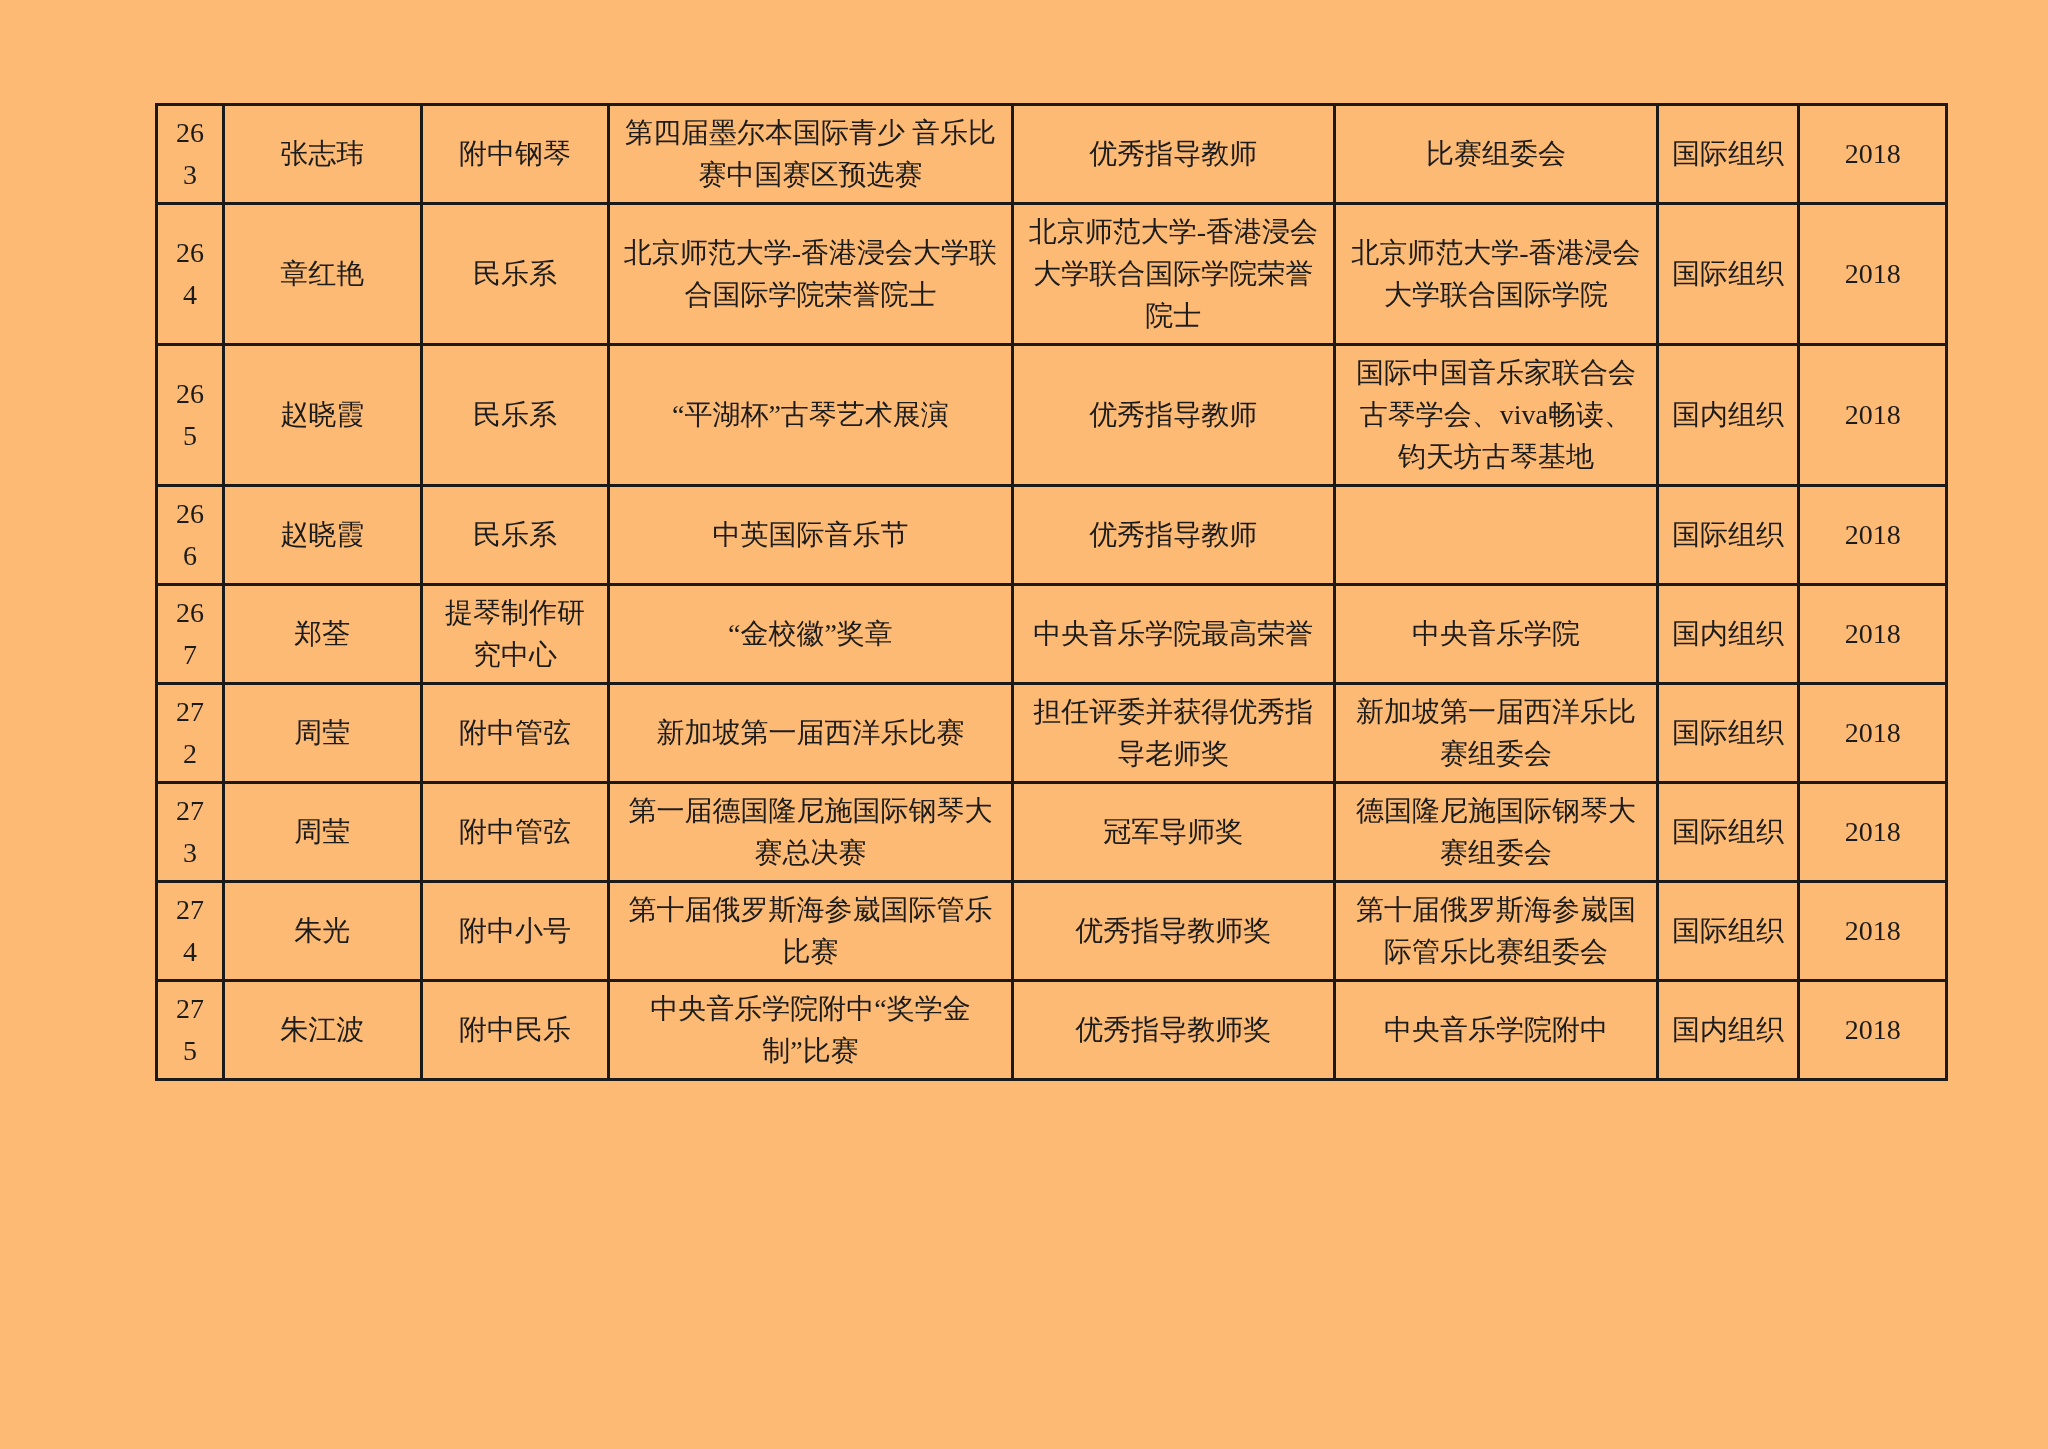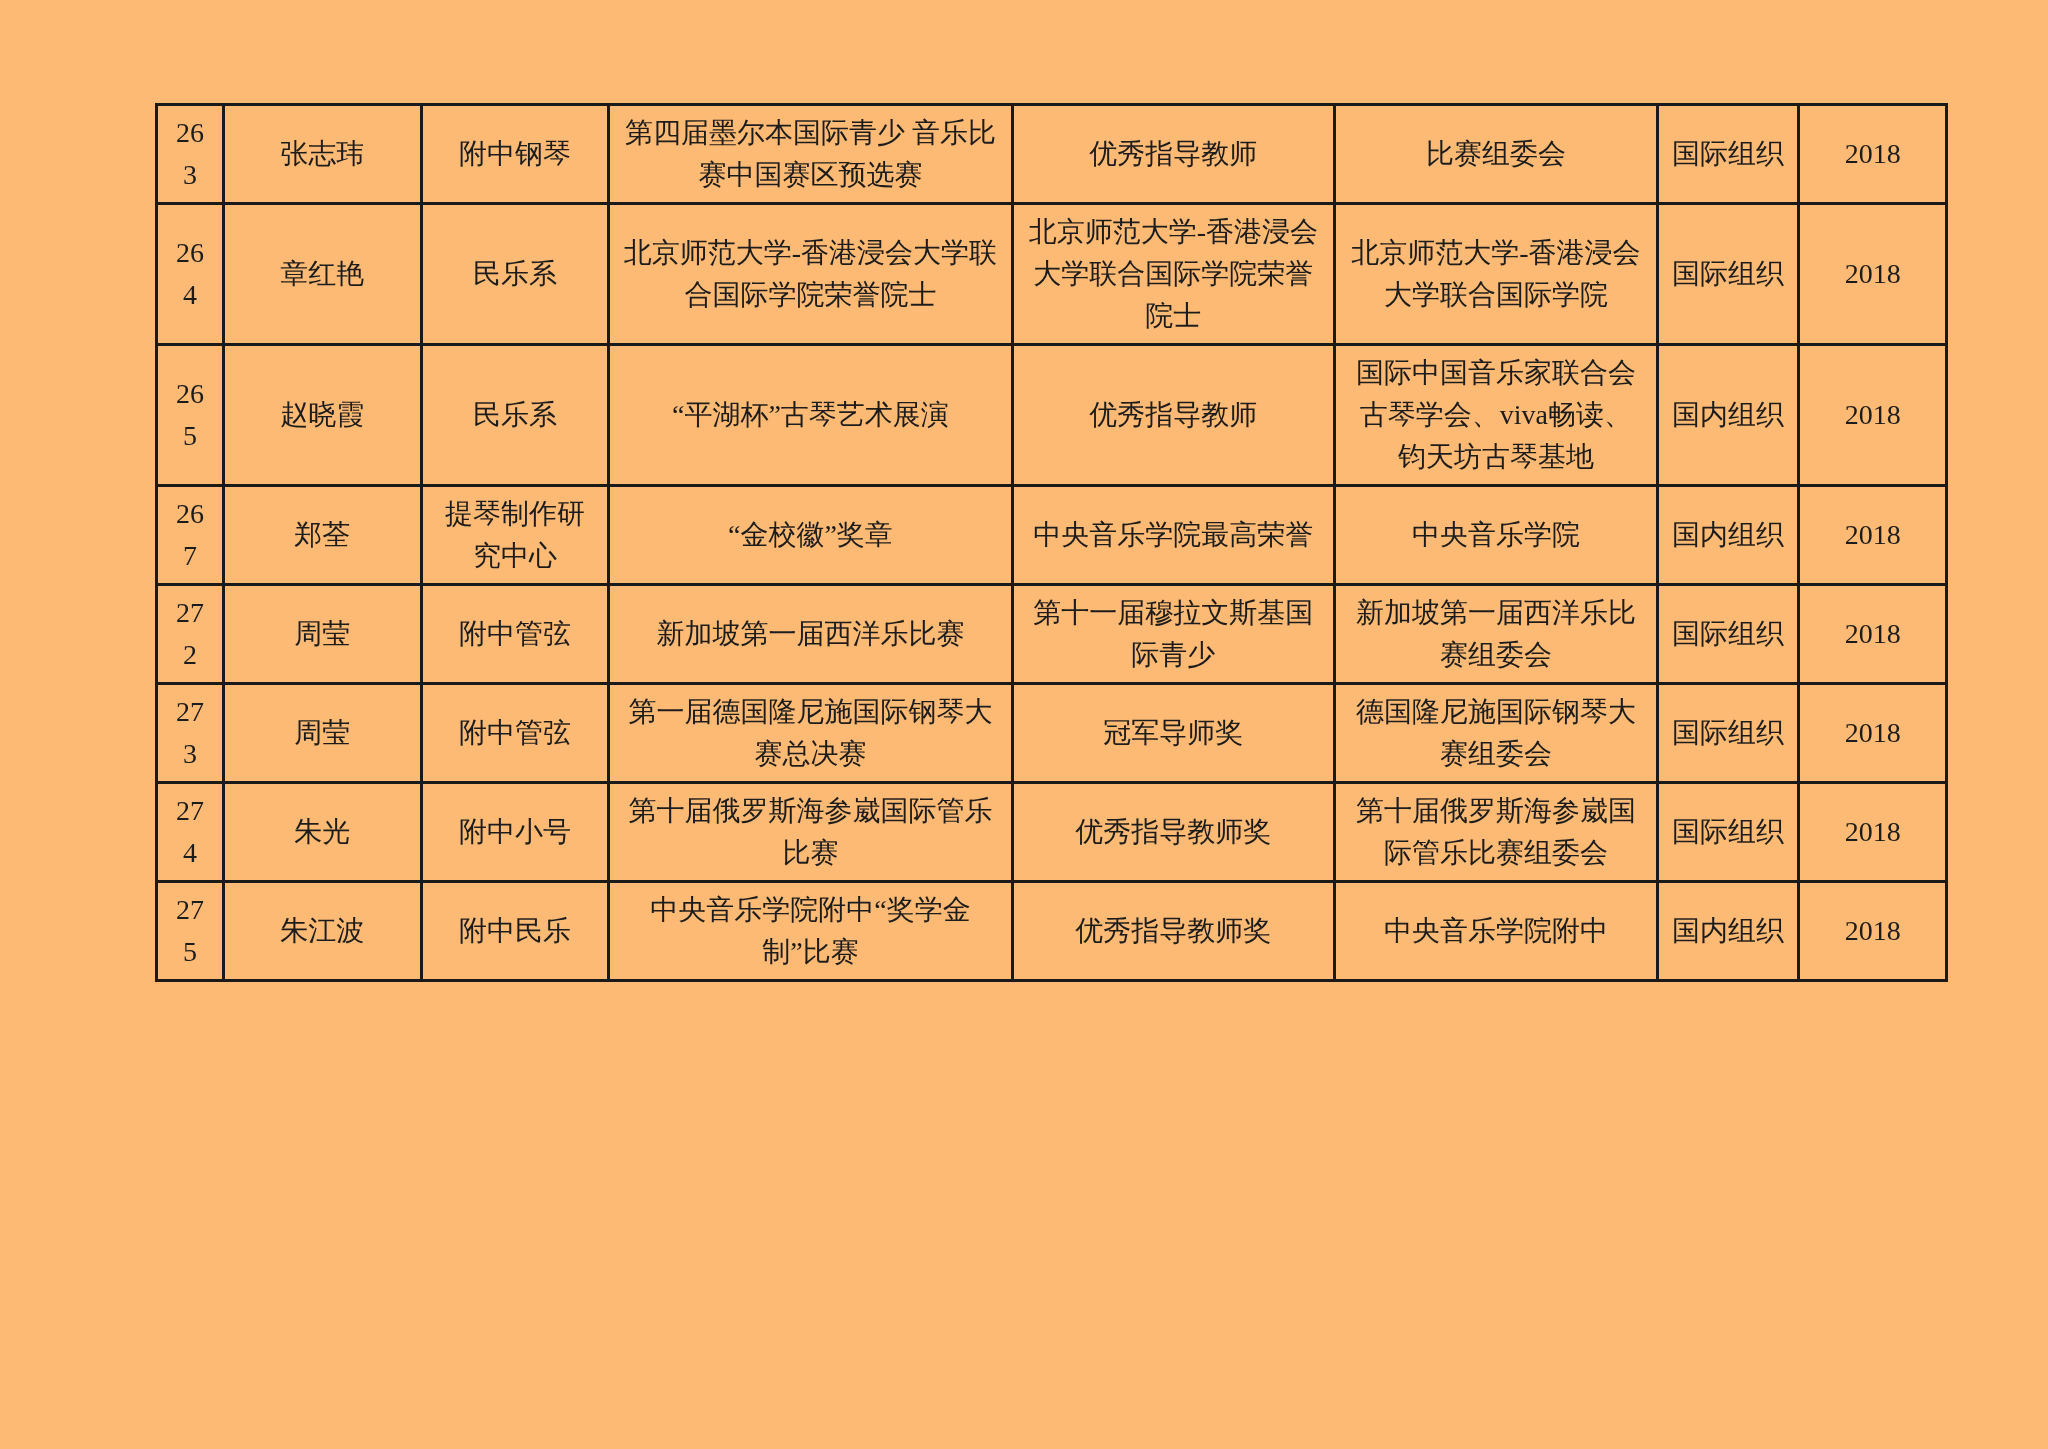--- a/index.html
+++ b/index.html
@@ -86,36 +86,46 @@
       <tr class="r-265">
         <td>265</td>
         <td>赵晓霞</td>
         <td>民乐系</td>
         <td>“平湖杯”古琴艺术展演</td>
         <td>优秀指导教师</td>
         <td>国际中国音乐家联合会古琴学会、viva畅读、钧天坊古琴基地</td>
         <td>国内组织</td>
         <td>2018</td>
       </tr>
+      <tr class="r-266">
+        <td>266</td>
+        <td>赵晓霞</td>
+        <td>民乐系</td>
+        <td>中英国际音乐节</td>
+        <td>优秀指导教师</td>
+        <td></td>
+        <td>国际组织</td>
+        <td>2018</td>
+      </tr>
       <tr class="r-267">
         <td>267</td>
         <td>郑荃</td>
         <td>提琴制作研究中心</td>
         <td>“金校徽”奖章</td>
         <td>中央音乐学院最高荣誉</td>
         <td>中央音乐学院</td>
         <td>国内组织</td>
         <td>2018</td>
       </tr>
       <tr class="r-272">
         <td>272</td>
         <td>周莹</td>
         <td>附中管弦</td>
         <td>新加坡第一届西洋乐比赛</td>
-        <td>第十一届穆拉文斯基国际青少</td>
+        <td>担任评委并获得优秀指导老师奖</td>
         <td>新加坡第一届西洋乐比赛组委会</td>
         <td>国际组织</td>
         <td>2018</td>
       </tr>
       <tr class="r-273">
         <td>273</td>
         <td>周莹</td>
         <td>附中管弦</td>
         <td>第一届德国隆尼施国际钢琴大赛总决赛</td>
         <td>冠军导师奖</td>

